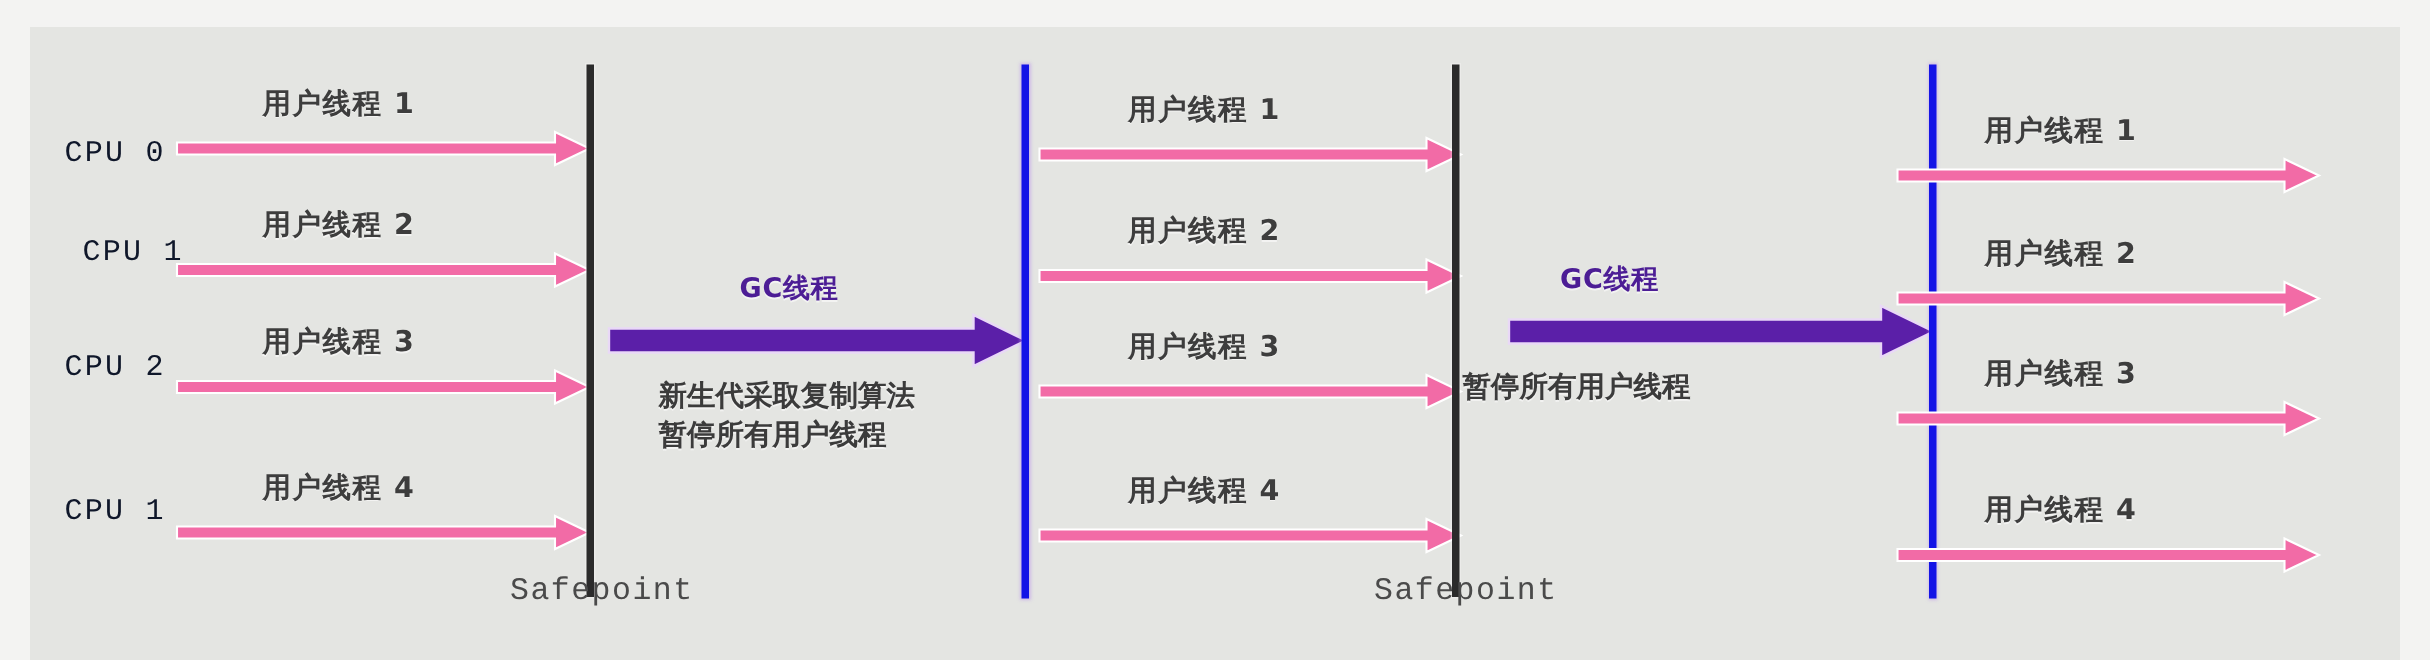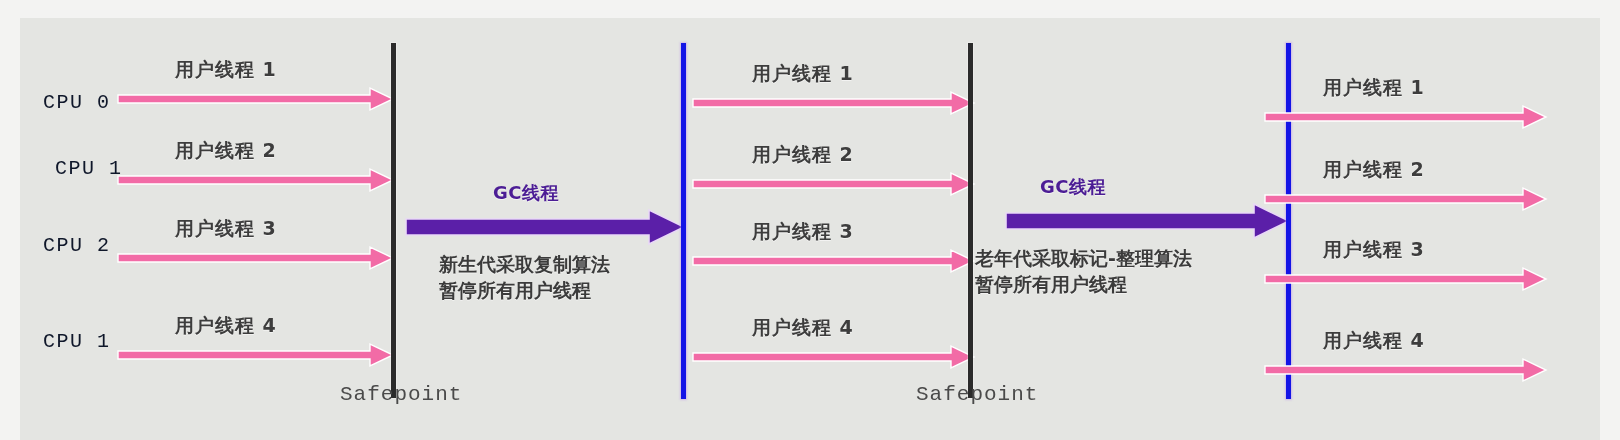--- a/index.html
+++ b/index.html
@@ -152,21 +152,20 @@
   <div class="vline black" style="left:948px;top:25px;height:355px;"></div>
   <div class="lbl safepoint-label" style="left:896px;top:366px;">Safepoint</div>
 
   <div class="lbl gc-label" style="left:1020px;top:160px;">GC线程</div>
   <div class="arrow" style="left:986px;top:186px;">
     <svg width="283" height="34" viewBox="0 0 283 34">
       <path d="M0 9 H248 V0 L283 17 L248 34 V25 H0 Z" fill="#5b1fa8" stroke="#e9d8f7" stroke-width="1.6"></path>
     </svg>
   </div>
   <div class="lbl gc-desc" style="left:955px;top:228px;">
-    <div>老年代采取标记-整理算法</div>
     <div>暂停所有用户线程</div>
   </div>
 
   <div class="vline blue" style="left:1266px;top:25px;height:356px;"></div>
 
   <div class="lbl thread-label" style="left:1303px;top:60px;">用户线程 1</div>
   <div class="arrow" style="left:1245px;top:86px;">
     <svg width="281" height="26" viewBox="0 0 281 26">
       <path d="M0 9 H258 V2 L281 13 L258 24 V17 H0 Z" fill="#f26ba6" stroke="#ffffff" stroke-width="1.4"></path>
     </svg>

